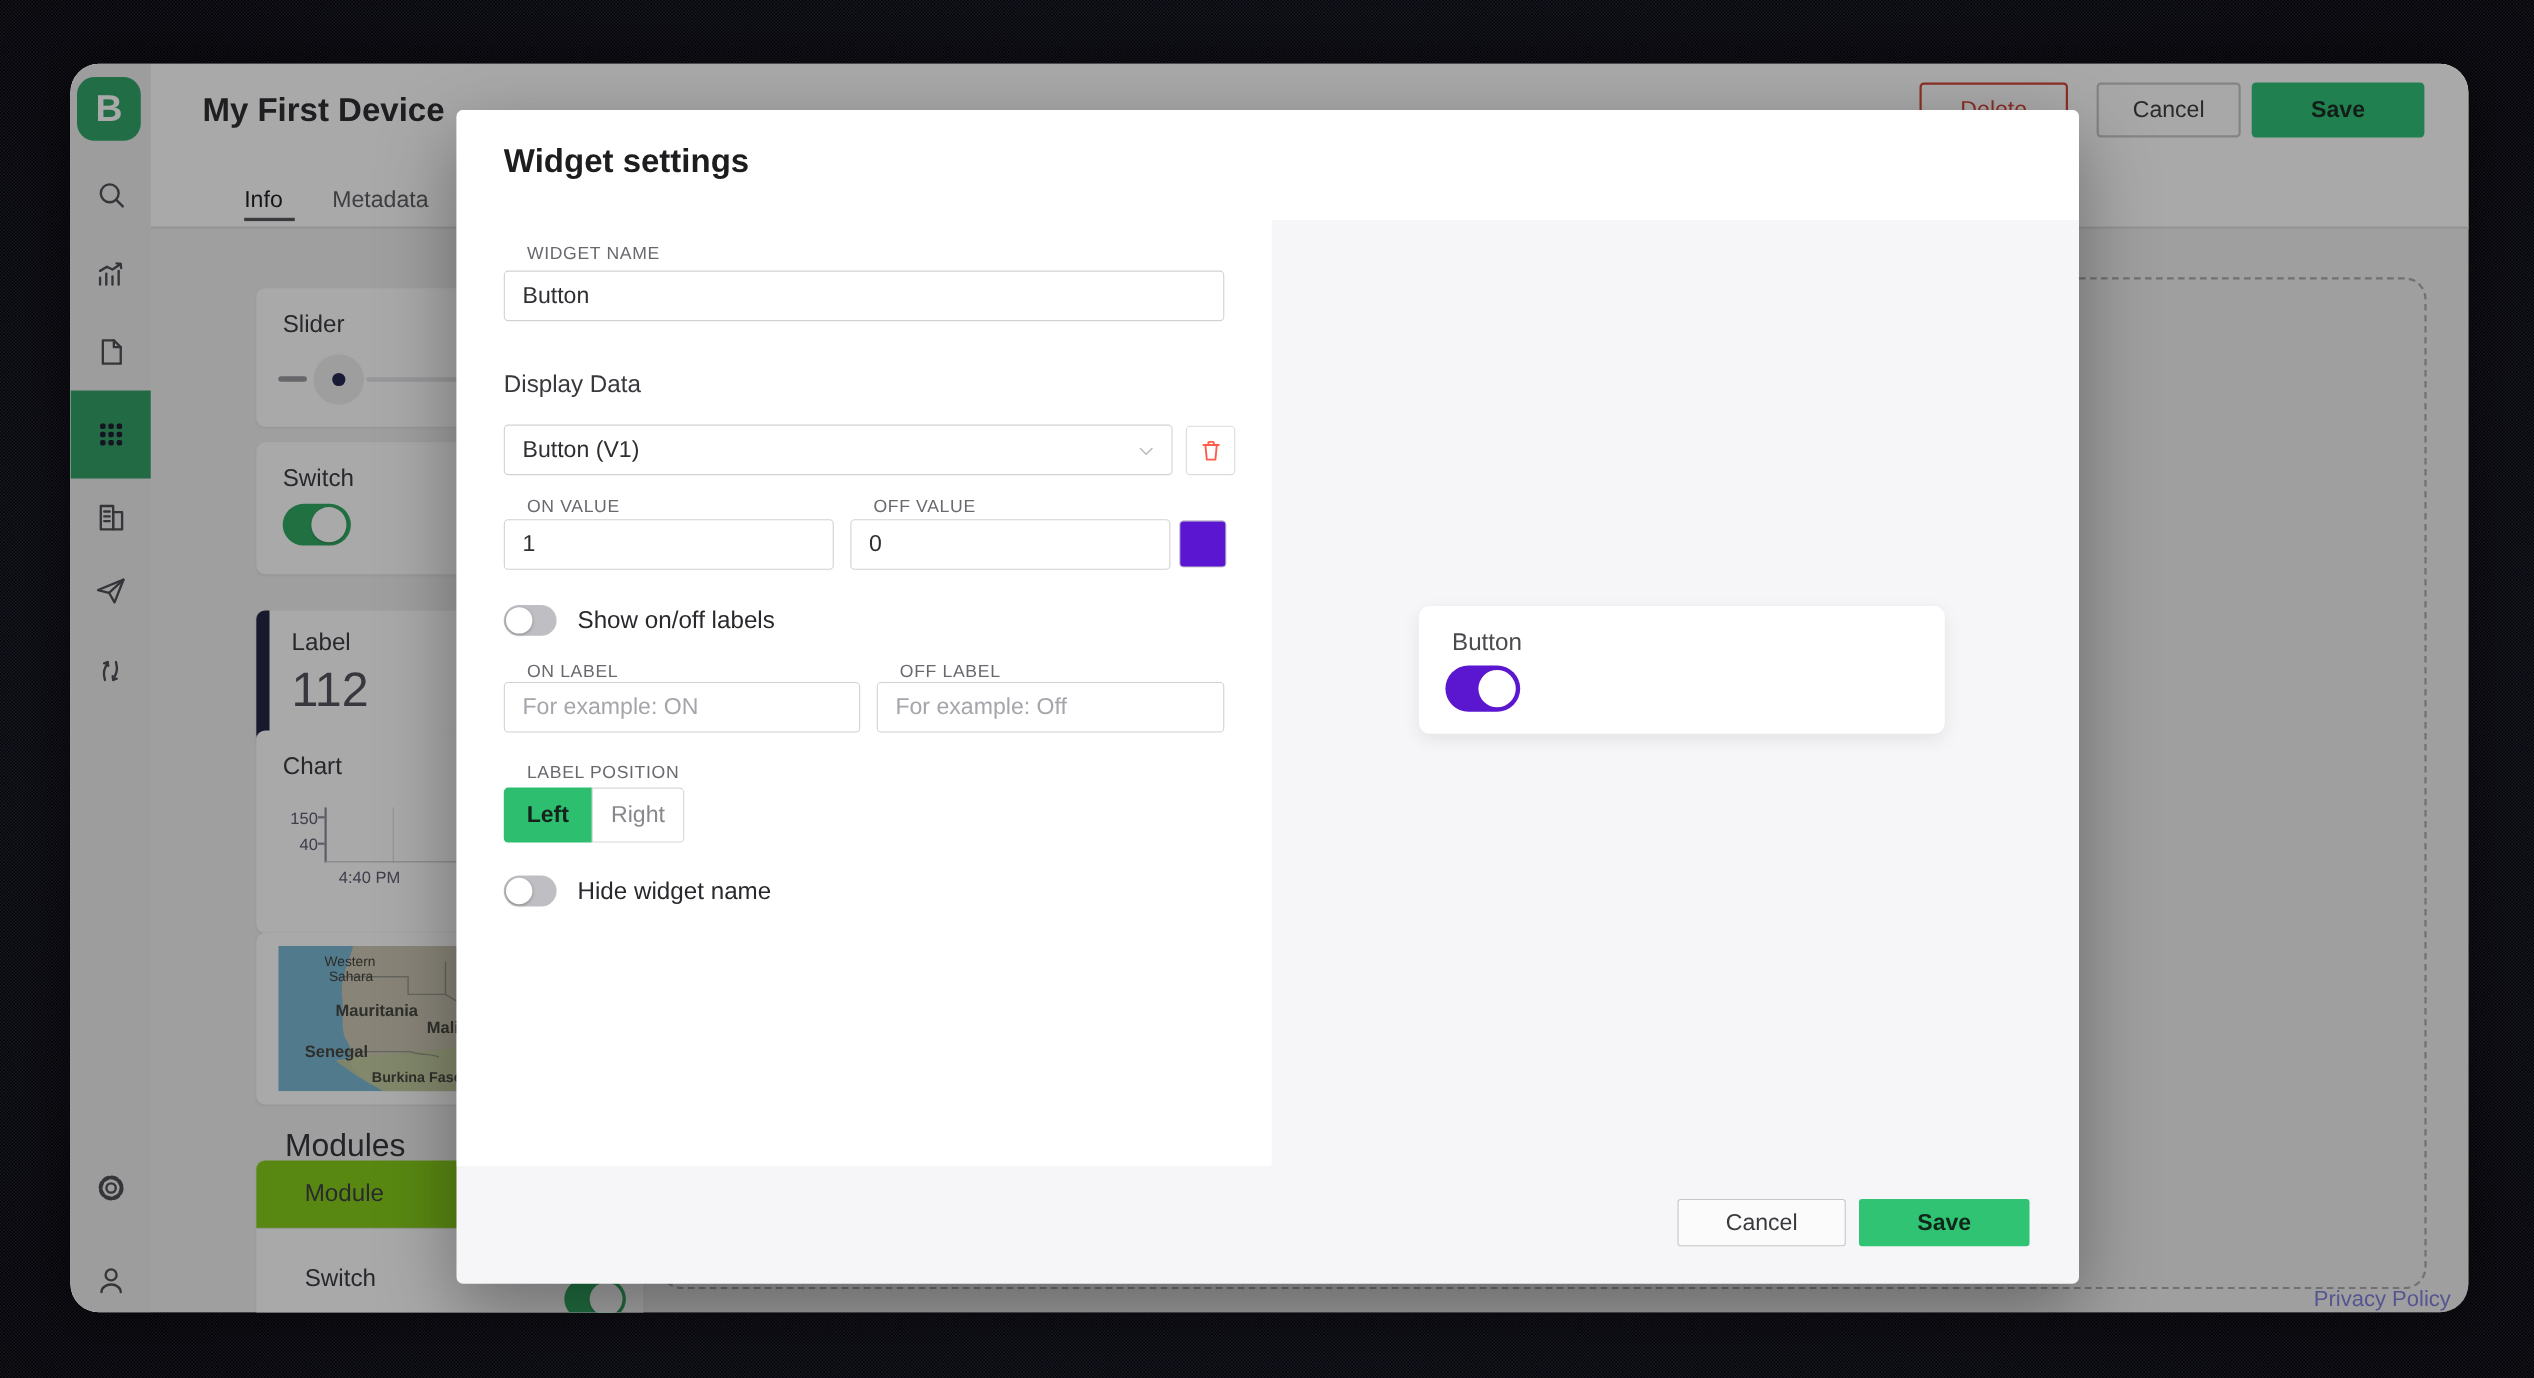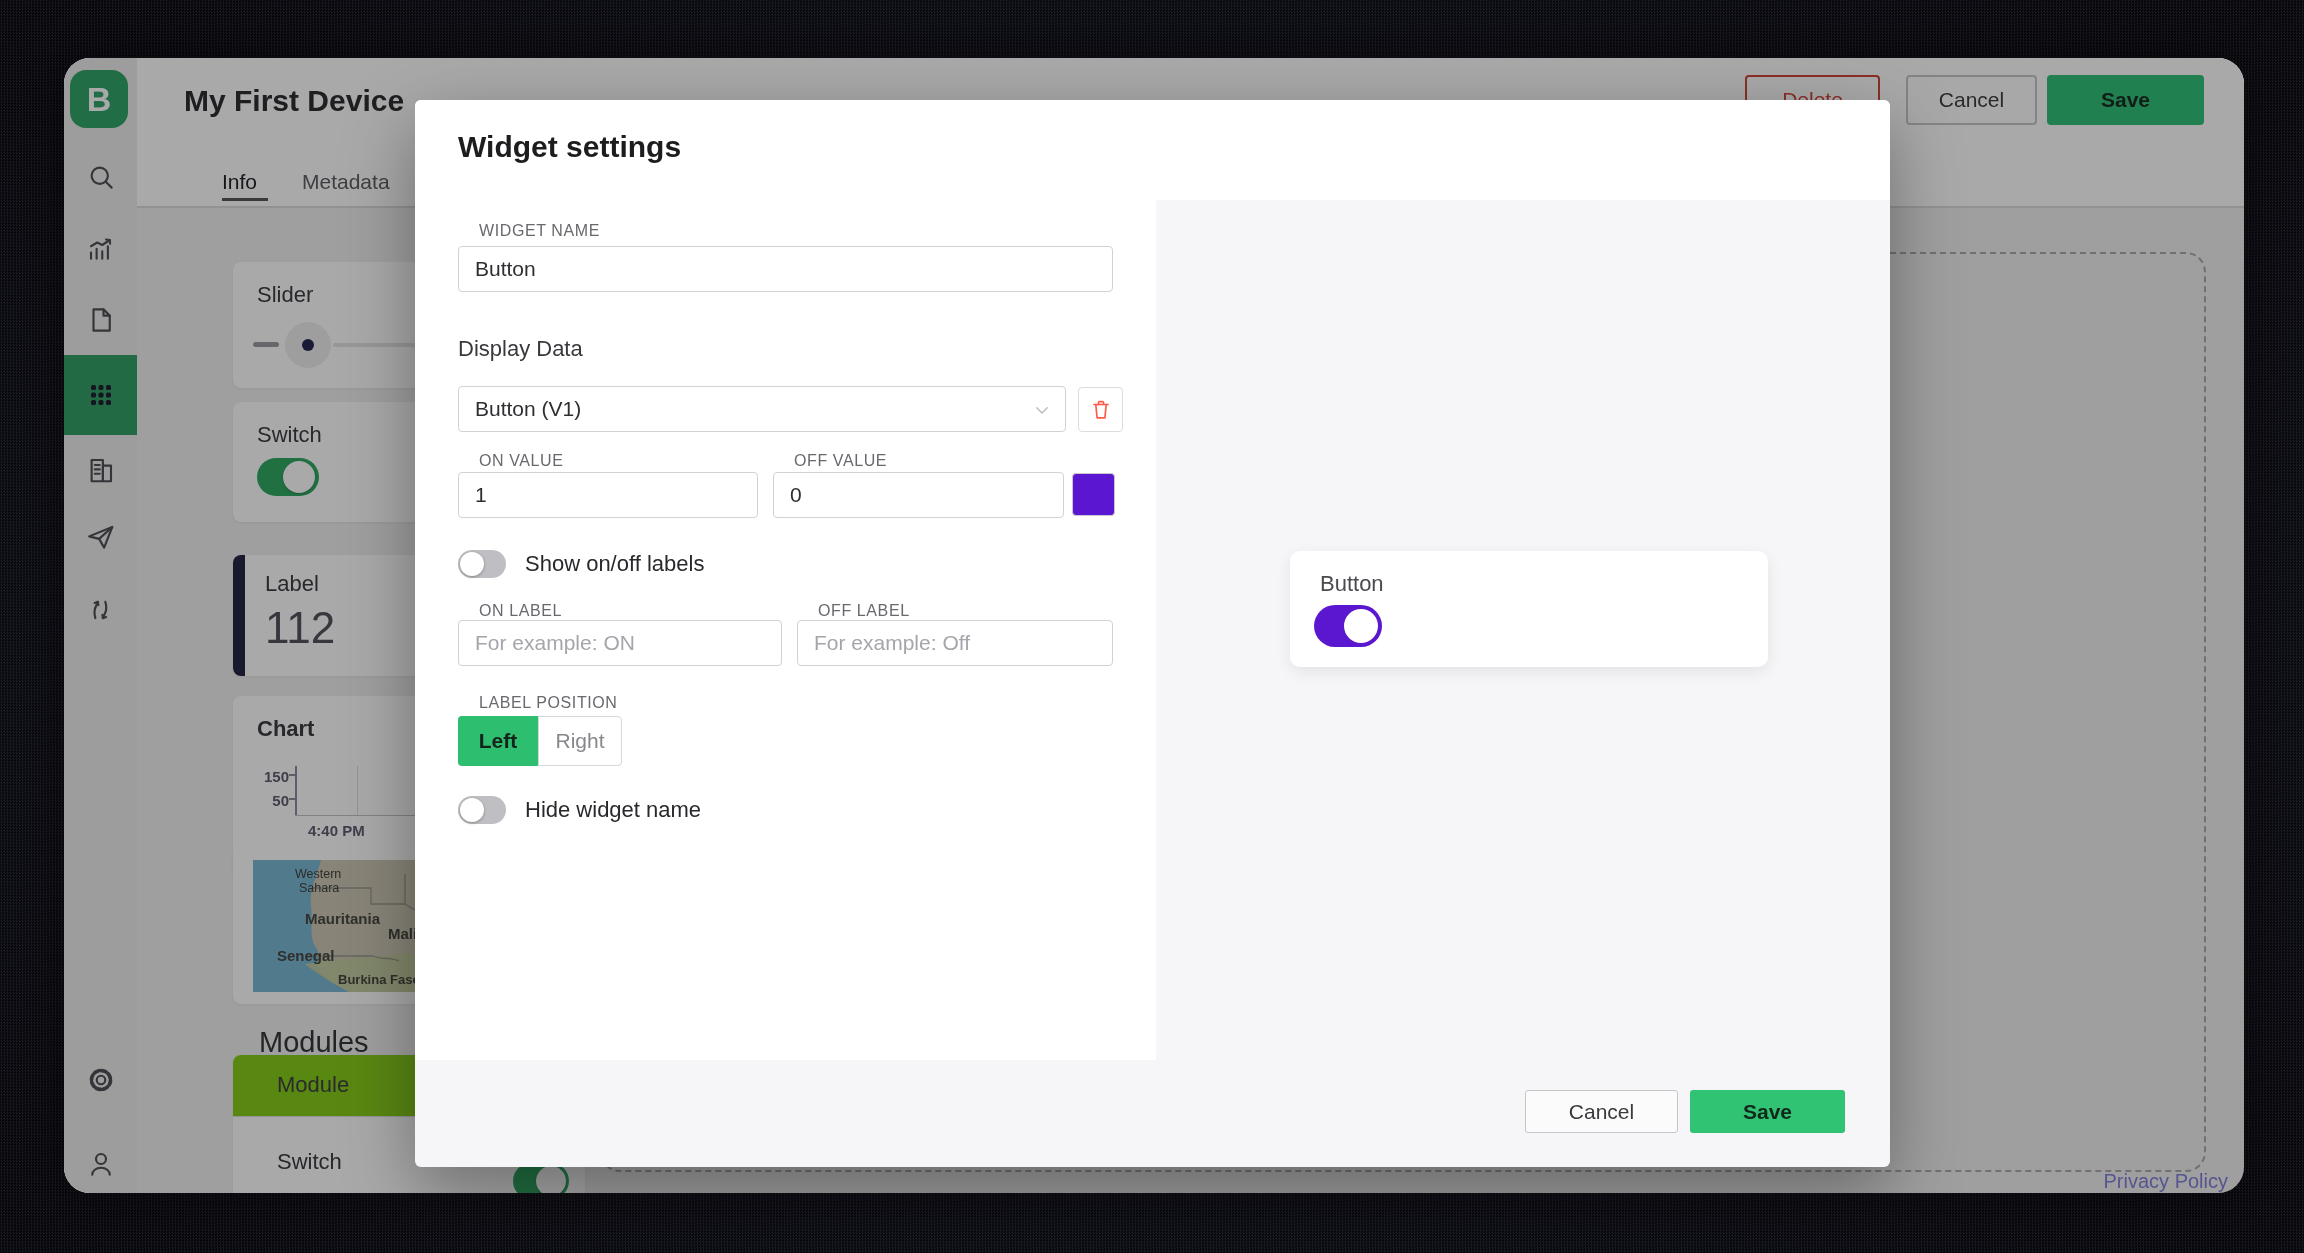--- a/index.html
+++ b/index.html
@@ -187,24 +187,24 @@
       <div class="mini-knob" style="right:4px;top:3px;width:32px;height:32px;"></div>
     </div>
   </div>
 
   <div class="card" style="top:497px;height:121px;">
     <div class="abs" style="left:0;top:0;width:12px;height:121px;background:#222240;border-radius:8px 0 0 8px;"></div>
     <div class="card-title" style="left:32px;top:16px;">Label</div>
     <div class="abs" style="left:32px;top:48px;font-size:44px;color:#50505a;">112</div>
   </div>
 
-  <div class="card" style="top:638px;height:184px;font-weight:bold;">
+  <div class="card" style="top:606px;height:184px;">
     <div class="card-title">Chart</div>
     <div class="tick" style="left:14px;top:72px;width:42px;text-align:right;">150</div>
-    <div class="tick" style="left:14px;top:96px;width:42px;text-align:right;">50</div>
+    <div class="tick" style="left:14px;top:96px;width:42px;text-align:right;">40</div>
     <div class="abs" style="left:62px;top:70px;width:2px;height:50px;background:#8a8a9a;"></div>
     <div class="abs" style="left:56px;top:78px;width:6px;height:2px;background:#8a8a9a;"></div>
     <div class="abs" style="left:56px;top:102px;width:6px;height:2px;background:#8a8a9a;"></div>
     <div class="abs" style="left:124px;top:70px;width:1px;height:50px;background:#dcdce2;"></div>
     <div class="abs" style="left:248px;top:70px;width:1px;height:50px;background:#dcdce2;"></div>
     <div class="abs" style="left:62px;top:119px;width:268px;height:1px;background:#c2c2ca;"></div>
     <div class="tick" style="left:75px;top:126px;">4:40 PM</div>
     <div class="tick" style="left:196px;top:126px;">5:00 PM</div>
   </div>
 

